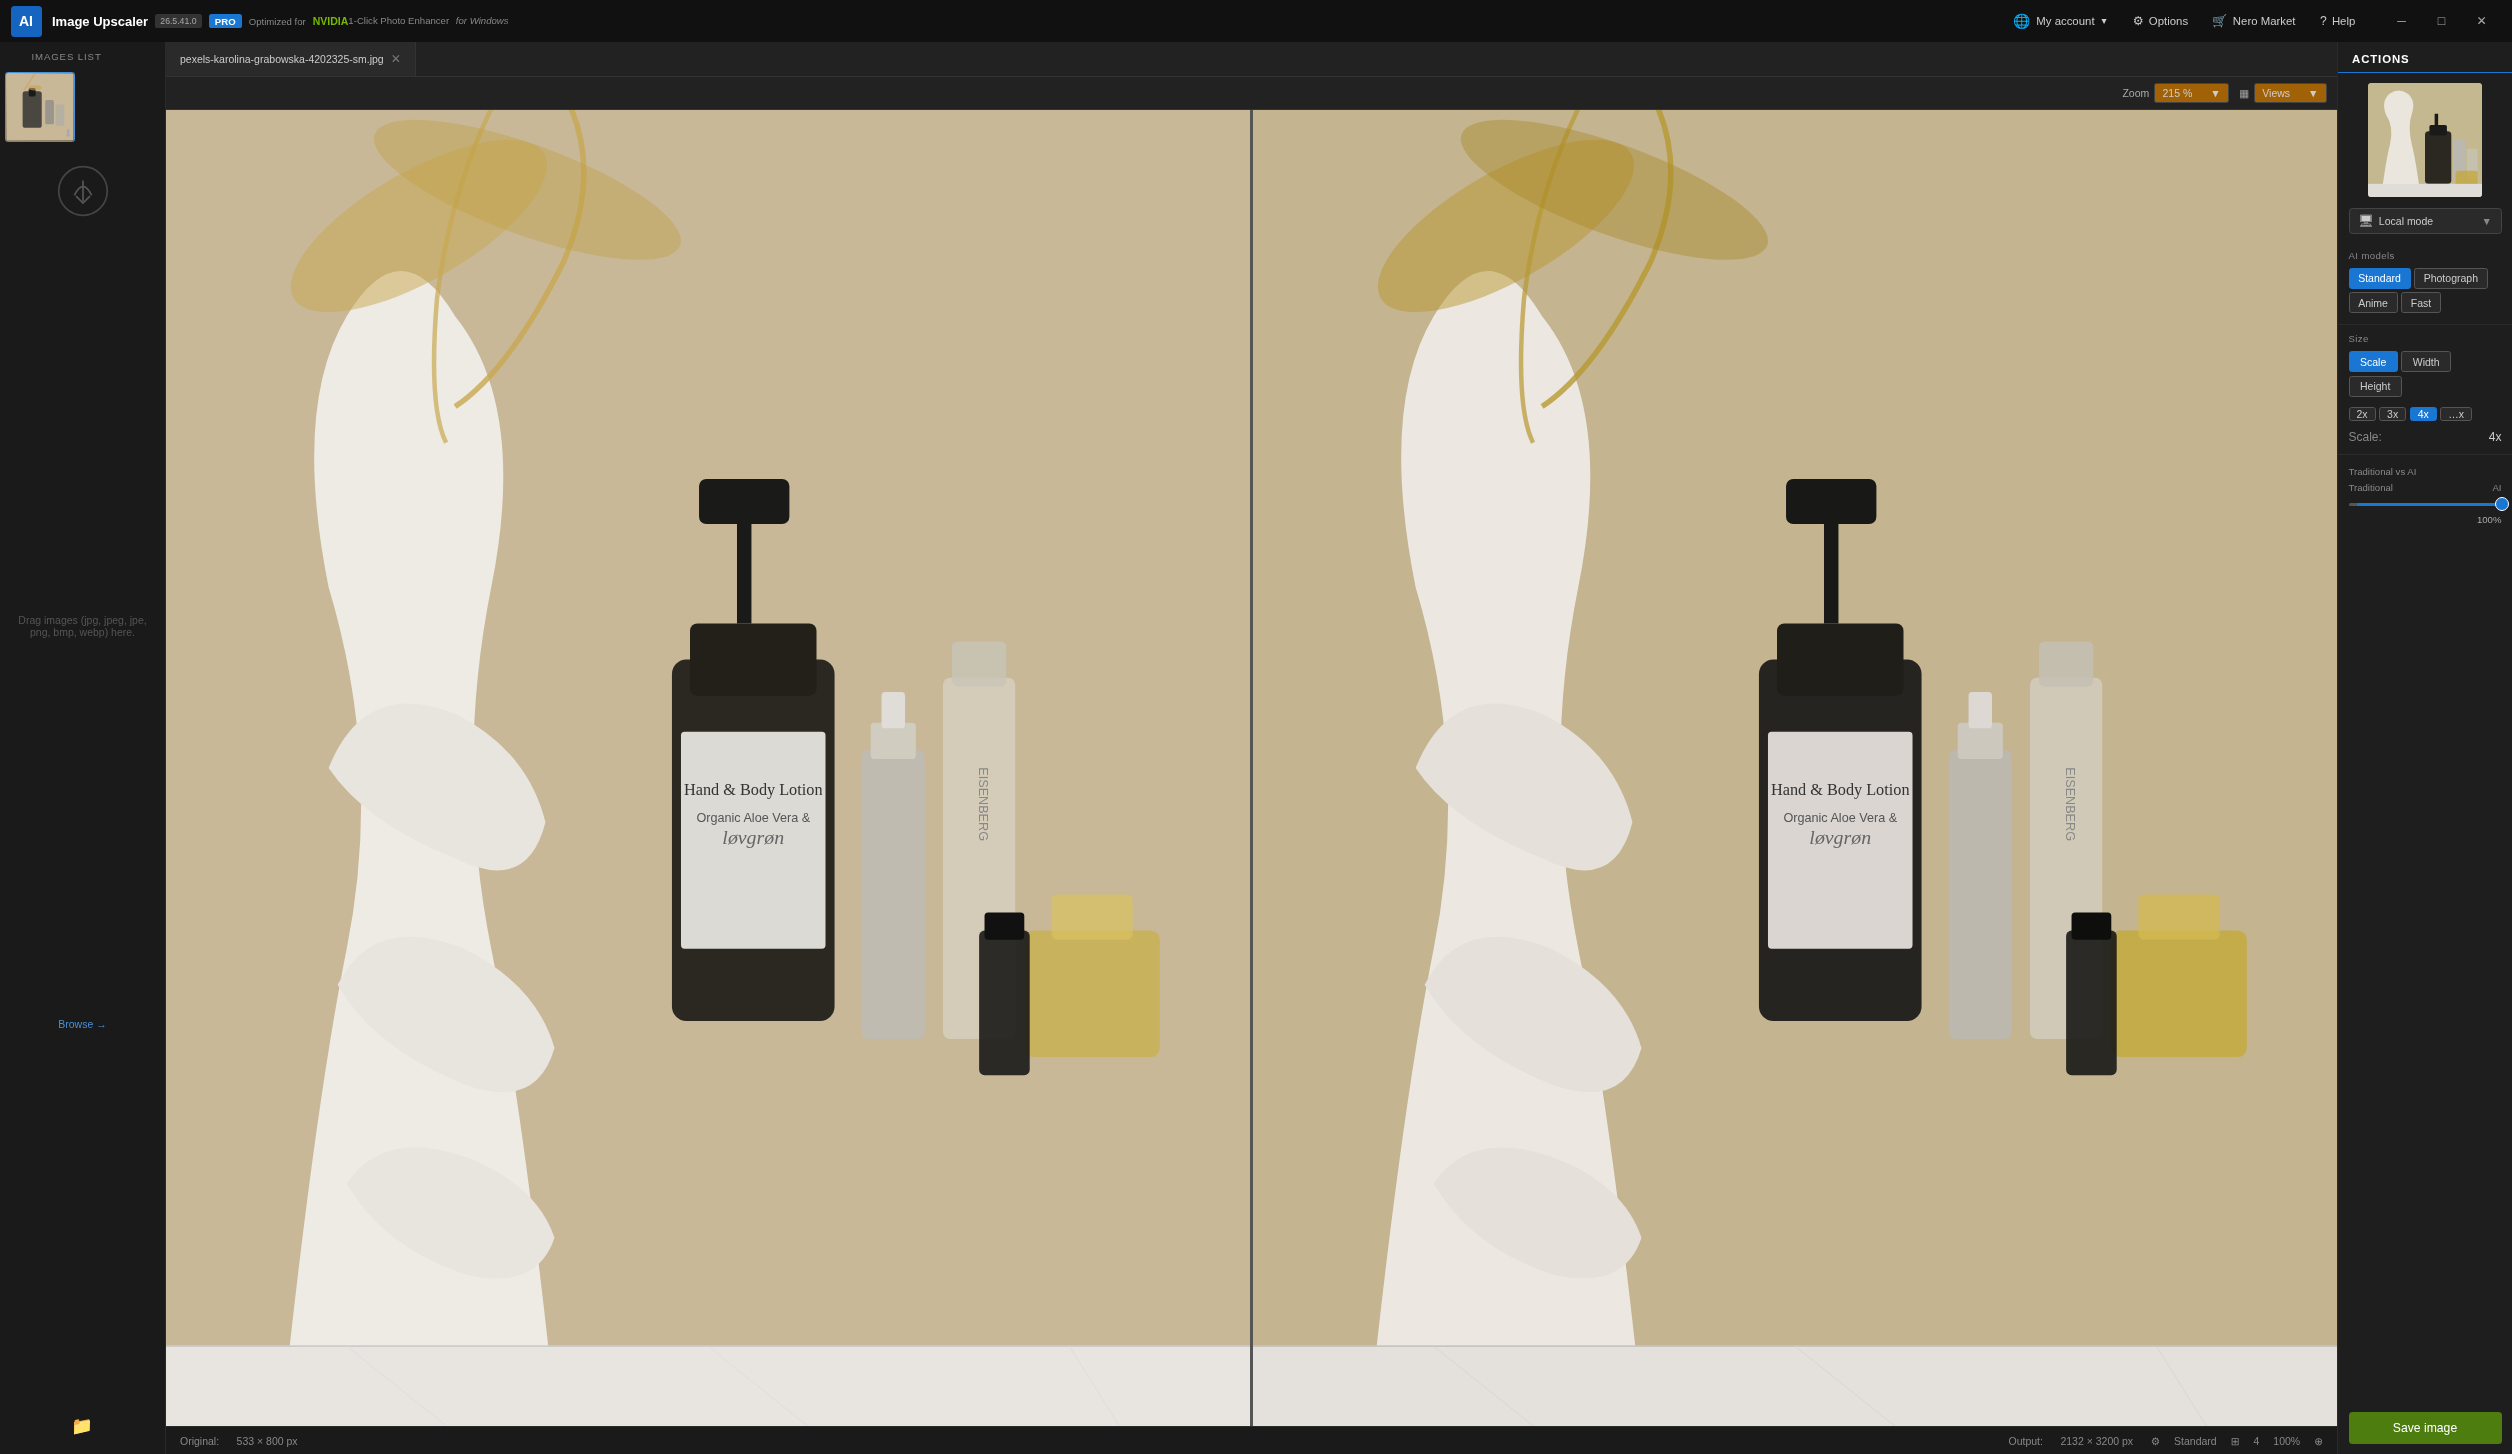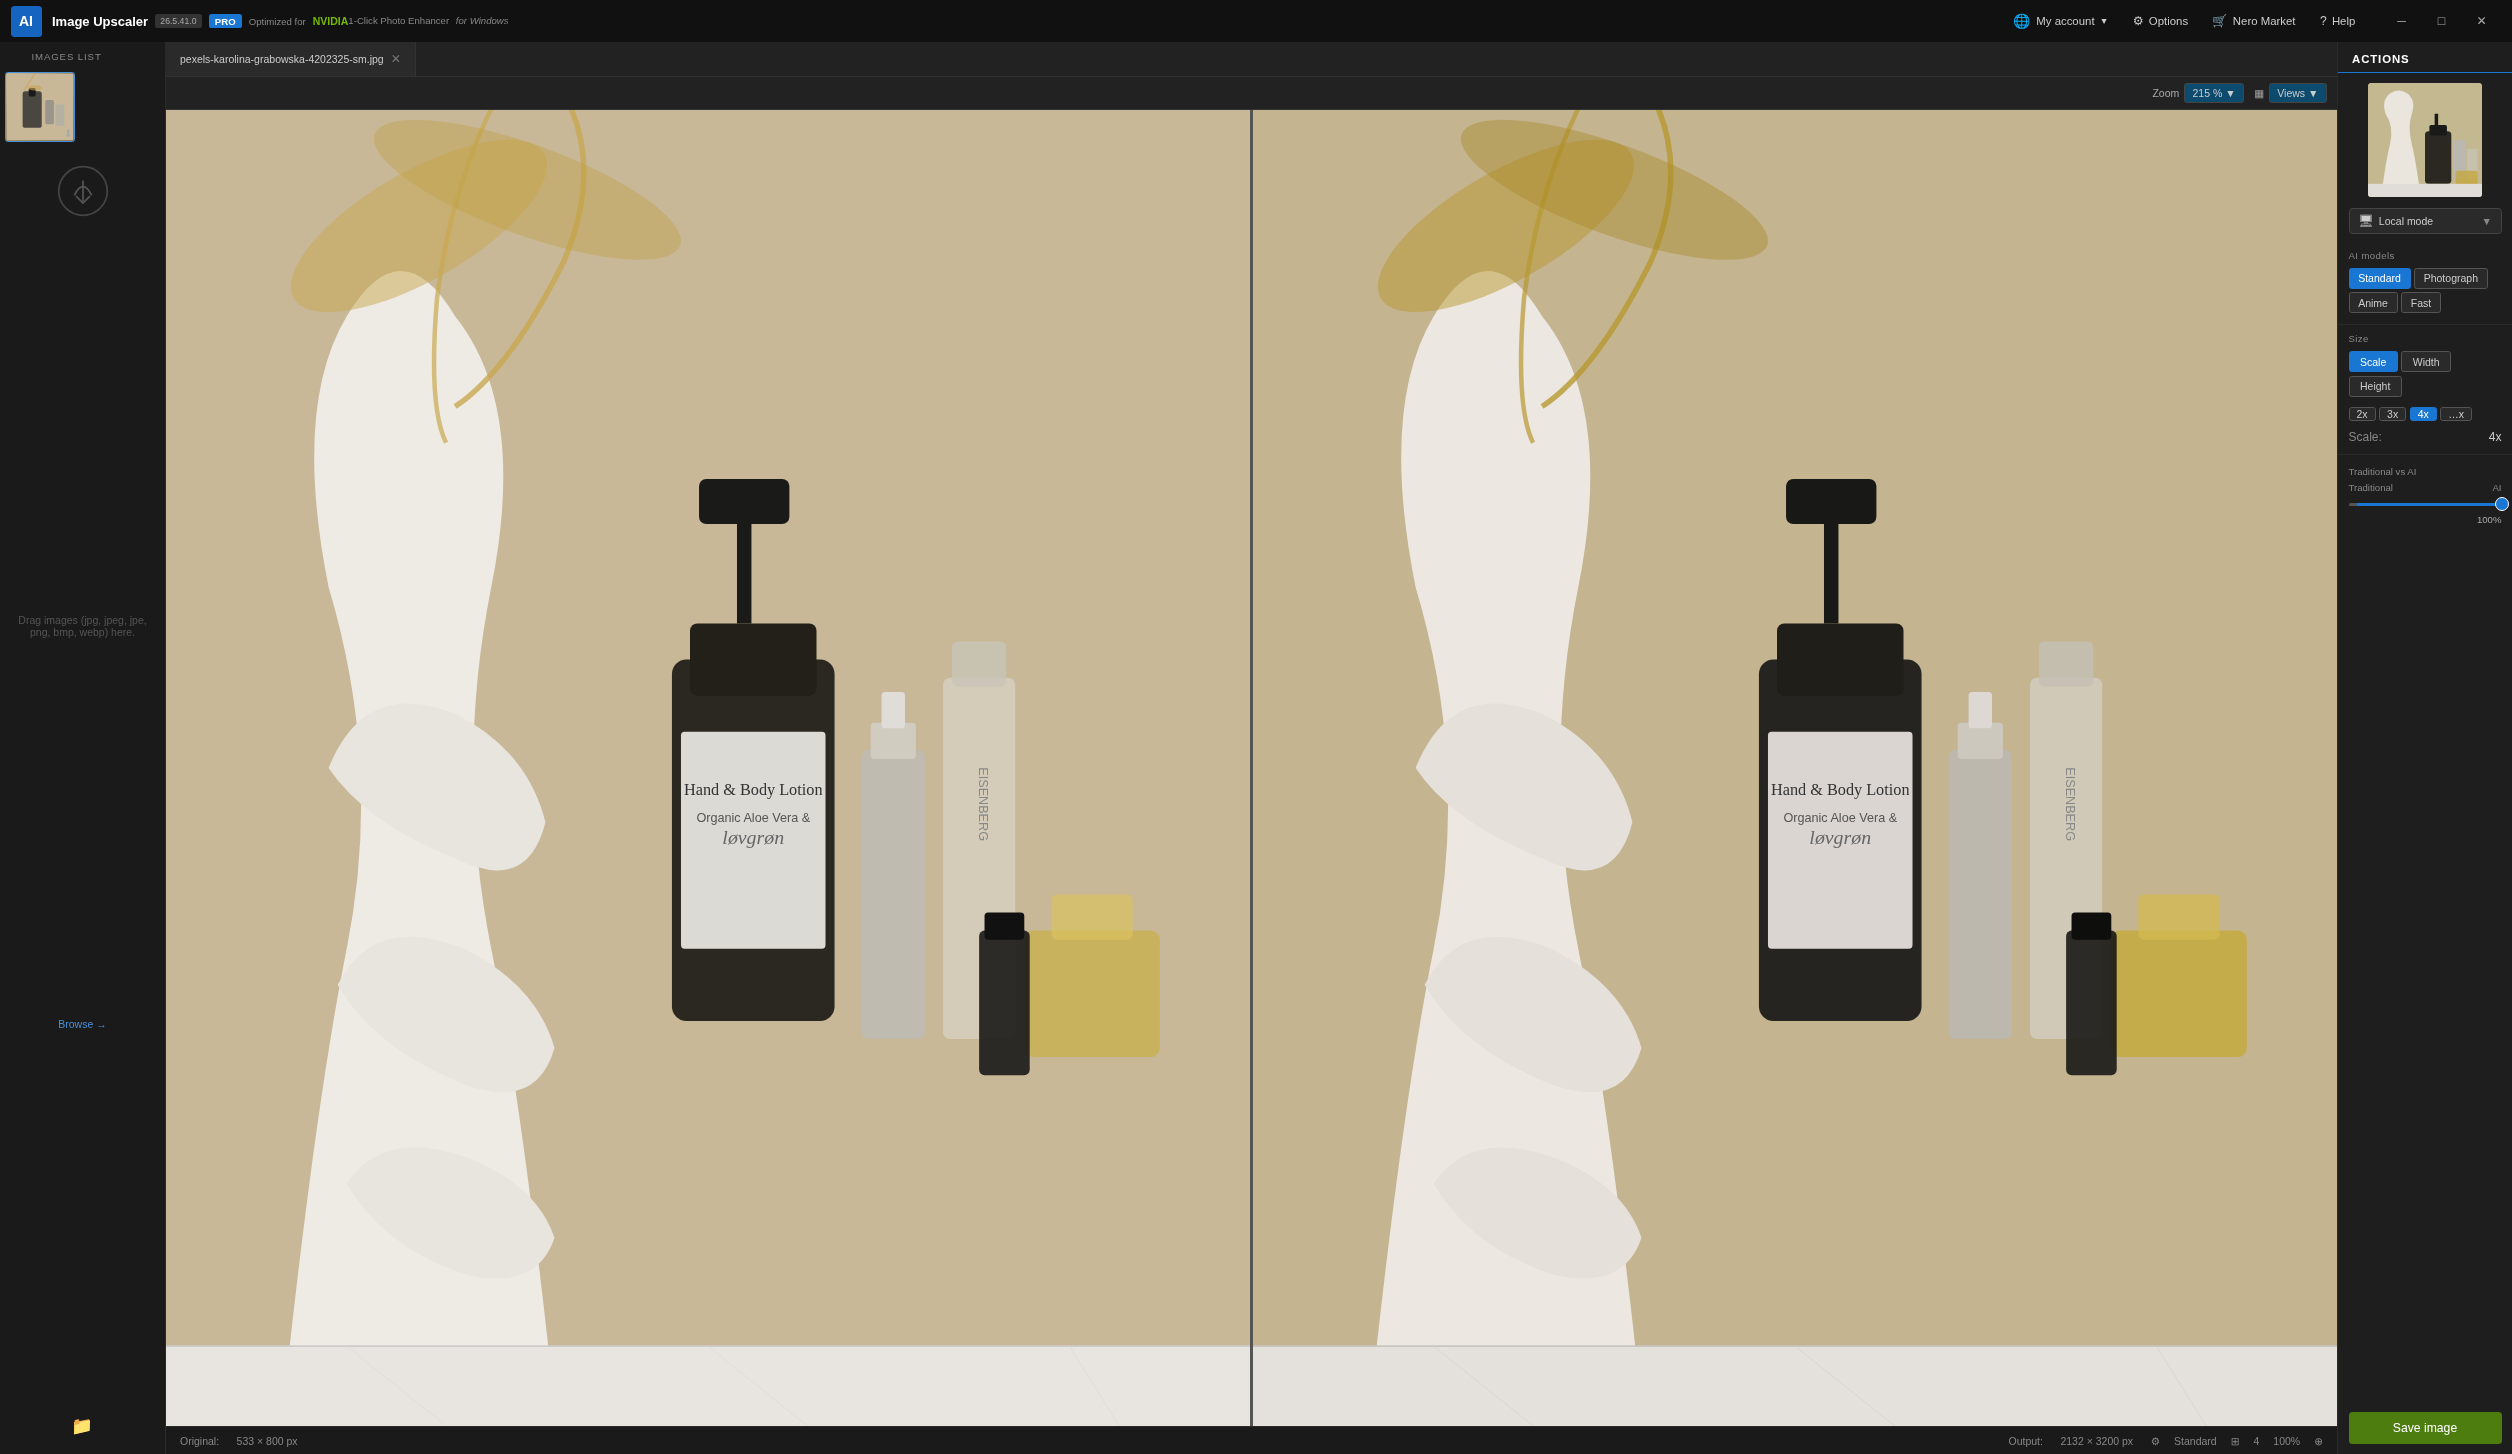--- a/index.html
+++ b/index.html
@@ -163,22 +163,22 @@
       gap: 10.5px;
       border-bottom: 0.9px solid #333;
       flex-shrink: 0;
       justify-content: flex-end;
     }
     #zoom-control {
       display: flex; align-items: center; gap: 5.2px;
       color: #aaa; font-size: 10.5px;
     }
     .dropdown-btn {
-      display: flex; gap: 3px;
-      background: #0c4a6e; border: 0.9px solid #444;
+      display: flex; gap: 18px;
+      background: #a16207; border: 0.9px solid #444;
       color: #ccc; padding: 2.6px 7px; border-radius: 2.6px;
       cursor: pointer; font-size: 10.5px;
     }
     #views-control {
       display: flex; align-items: center; gap: 5.2px;
       color: #aaa; font-size: 10.5px;
     }
 
     
     #canvas-area {

